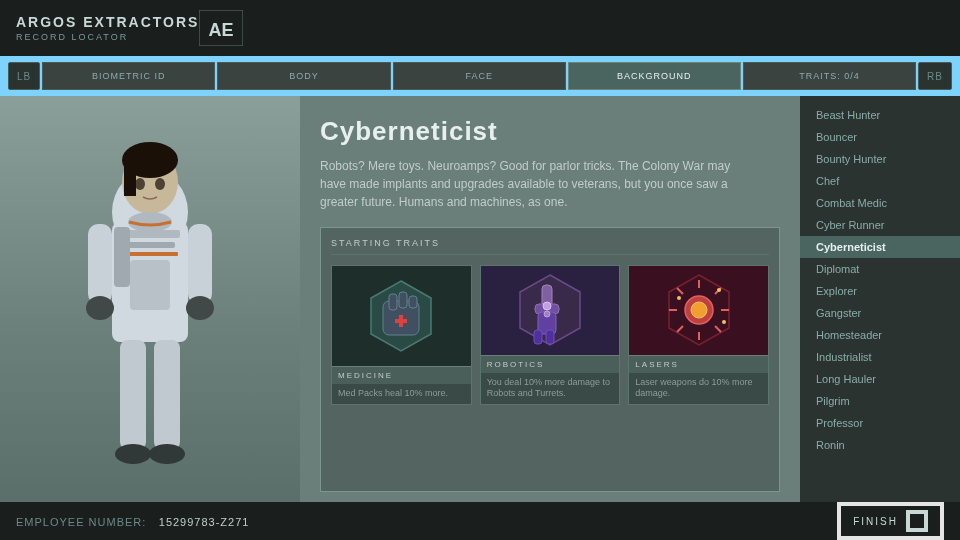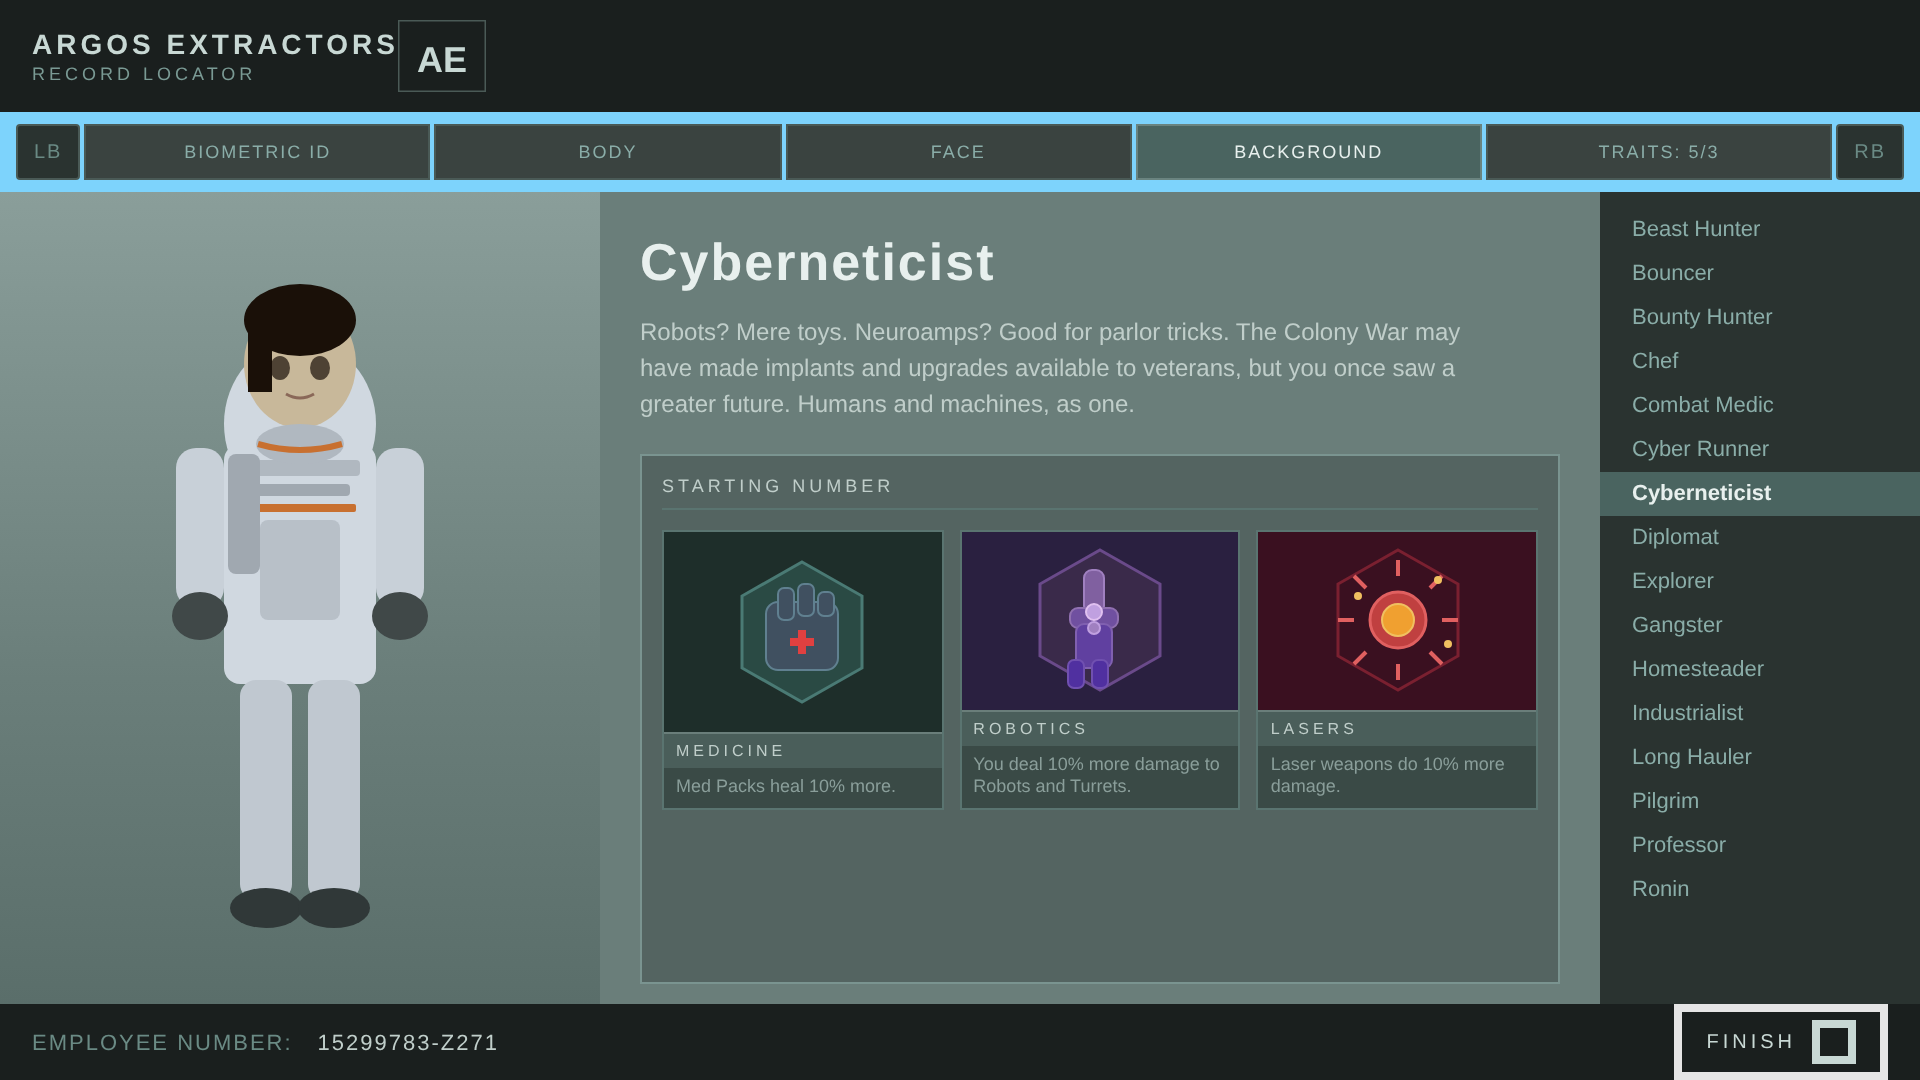--- a/index.html
+++ b/index.html
@@ -309,21 +309,21 @@
     </svg>
   </div>
 </div>
 
 <div class="nav-bar">
   <div class="nav-btn bumper">LB</div>
   <div class="nav-btn nav-tab">BIOMETRIC ID</div>
   <div class="nav-btn nav-tab">BODY</div>
   <div class="nav-btn nav-tab">FACE</div>
   <div class="nav-btn nav-tab" style="background:#4a6460; color:#e8f0ee; border-color:#6a8480;">BACKGROUND</div>
-  <div class="nav-btn nav-tab">TRAITS: 5/3</div>
+  <div class="nav-btn nav-tab">TRAITS: 0/4</div>
   <div class="nav-btn bumper">RB</div>
 </div>
 
 <div class="main">
 
   <div class="character-area">
     <div class="character-figure">
       
       <svg viewBox="0 0 240 380" width="240" height="380">
 
@@ -369,21 +369,21 @@
         <path d="M99 100 Q120 106 141 100" stroke="#c87030" stroke-width="3" fill="none"></path>
       </svg>
     </div>
   </div>
 
   <div class="center-content">
     <h1 class="background-title">Cyberneticist</h1>
     <p class="background-desc">Robots? Mere toys. Neuroamps? Good for parlor tricks. The Colony War may have made implants and upgrades available to veterans, but you once saw a greater future. Humans and machines, as one.</p>
 
     <div class="skills-section">
-      <div class="skills-label">STARTING NUMBER</div>
+      <div class="skills-label">STARTING TRAITS</div>
       <div class="skills-grid">
 
         <div class="skill-card">
           <div class="skill-icon-area medicine-bg">
             <svg class="skill-icon-svg" viewBox="0 0 80 80">
               <polygon points="40,5 70,22 70,58 40,75 10,58 10,22" fill="#2a4a44" stroke="#4a7a74" stroke-width="1.5"></polygon>
 
               <rect x="22" y="25" width="36" height="34" rx="6" fill="#405060" stroke="#608090" stroke-width="1"></rect>
               <rect x="28" y="18" width="8" height="16" rx="3" fill="#405060" stroke="#608090" stroke-width="1"></rect>
               <rect x="38" y="16" width="8" height="16" rx="3" fill="#405060" stroke="#608090" stroke-width="1"></rect>

